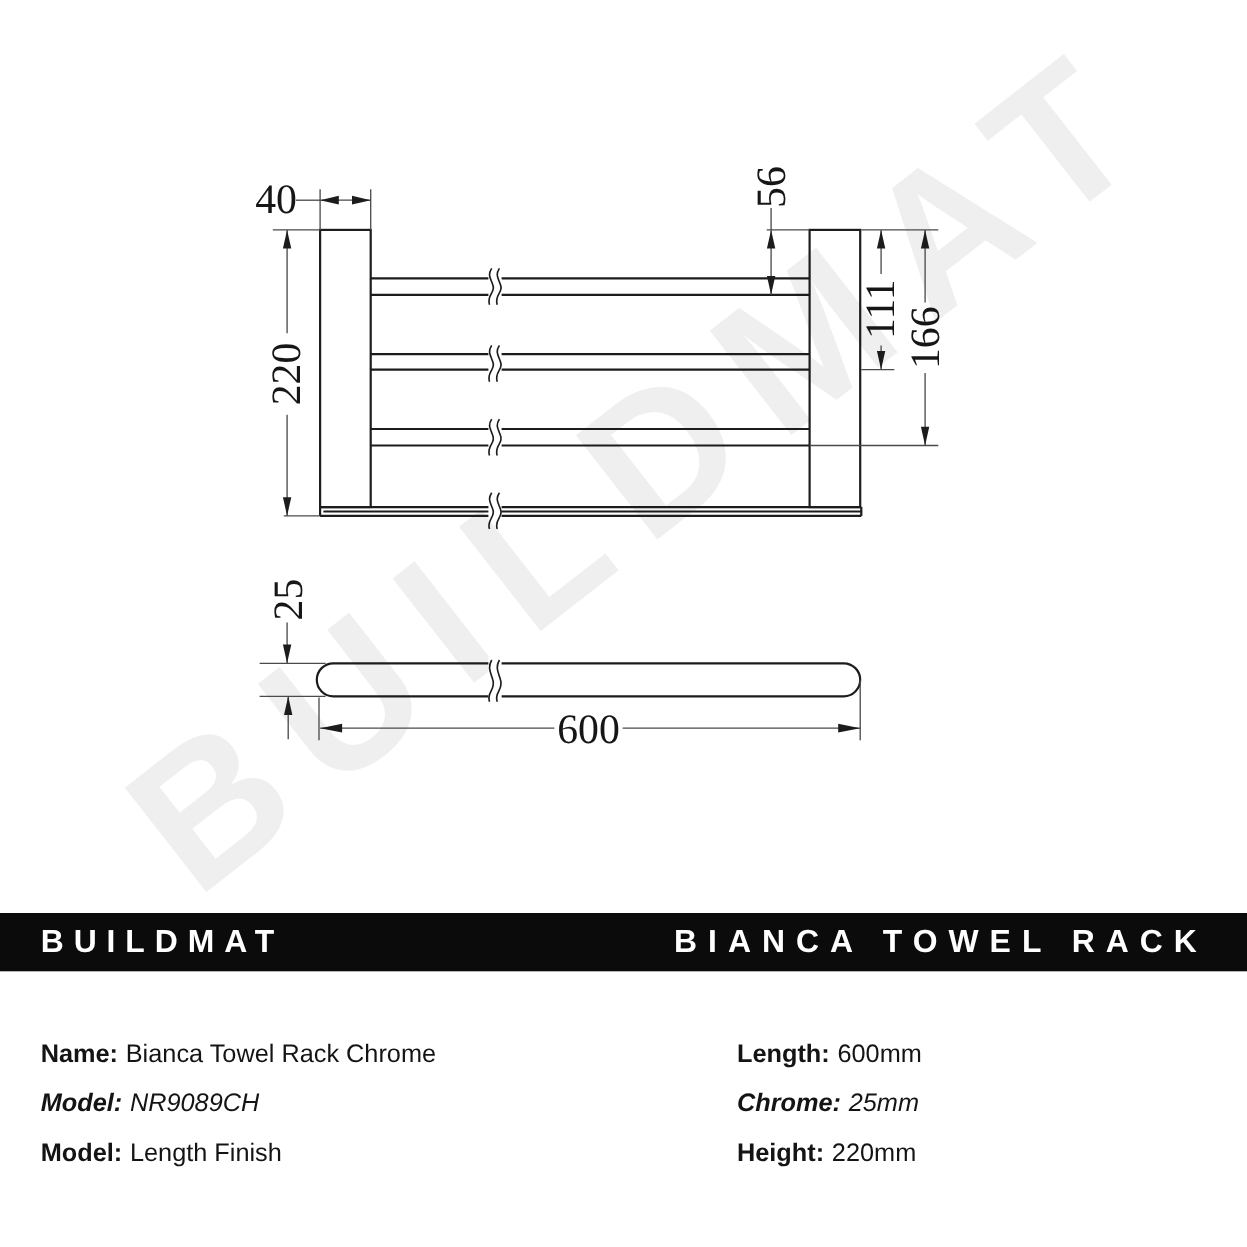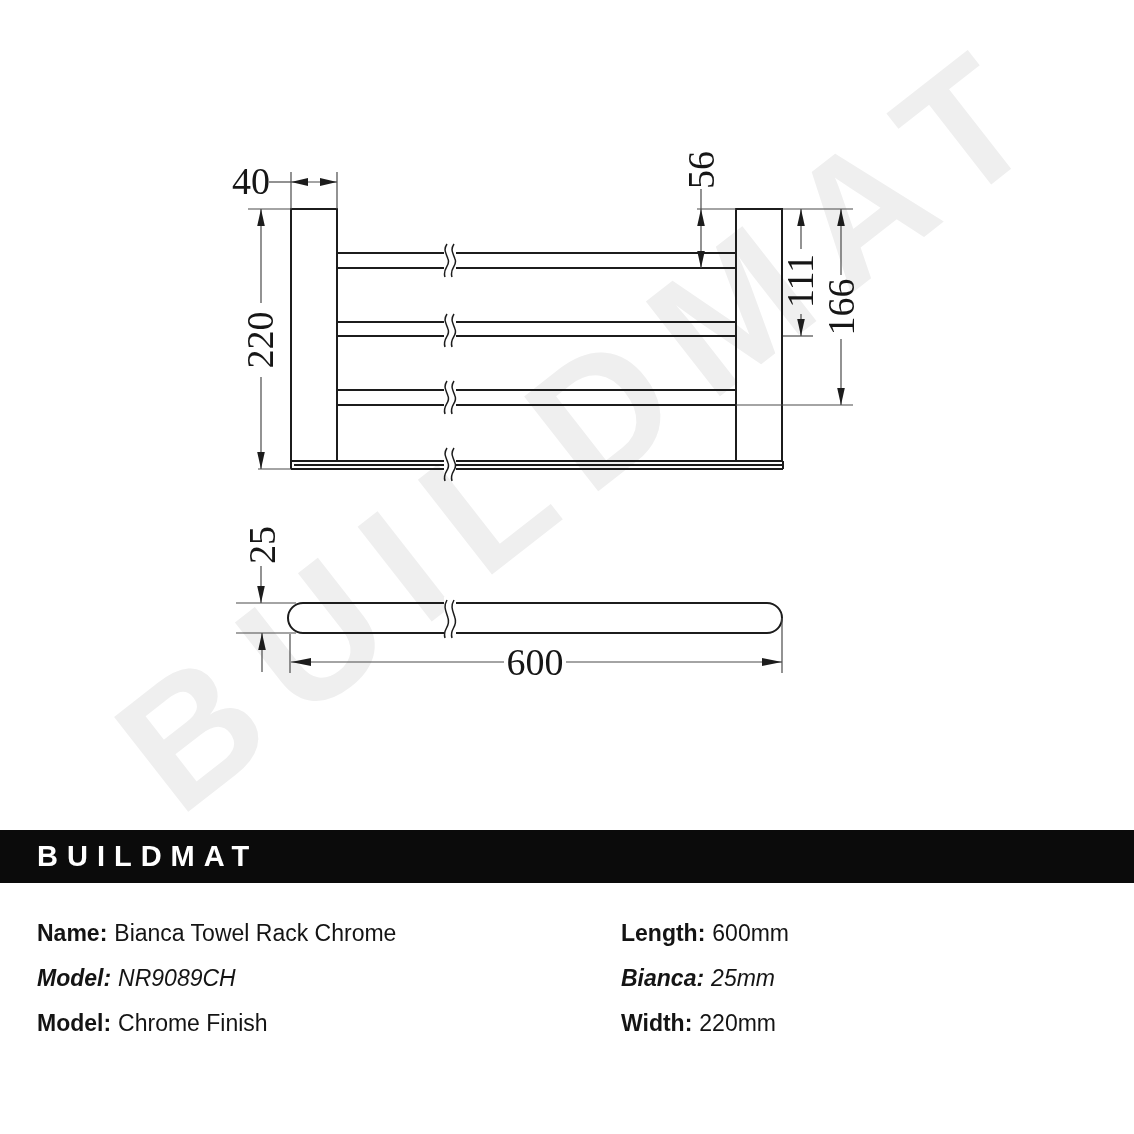--- a/index.html
+++ b/index.html
@@ -26,25 +26,25 @@
     position:absolute;left:37px;top:0;line-height:53px;
     font-weight:bold;font-size:29px;letter-spacing:9px;white-space:nowrap;
   }
   .banner .product{
     position:absolute;right:36px;top:0;line-height:53px;
     font-weight:bold;font-size:29px;letter-spacing:10px;white-space:nowrap;
   }
   
   .spec-row{
     position:absolute;z-index:2;font-size:23px;color:#141414;
-    line-height:24px;white-space:nowrap;
+    line-height:24px;white-space:nowrap;margin-top:24px;
   }
   .spec-row b{font-weight:bold;margin-right:7px;}
   .col-left{left:37px;}
-  .col-right{left:621px;text-align:center;}
+  .col-right{left:670px;text-align:center;}
   .row-0{top:921px;} .row-1{top:966px;font-style:italic;} .row-2{top:1011px;}
 </style>
 </head>
 <body>
 
 <div class="watermark">BUILDMAT</div>
 
 <svg class="drawing" width="1134" height="800" viewBox="0 0 1134 800">
 
   <g stroke="#1c1c1c" stroke-width="2" fill="none">
@@ -155,33 +155,34 @@
     <text x="701" y="183" class="dimtext" transform="rotate(-90 701 170)">56</text>
     <text x="800" y="294" class="dimtext" transform="rotate(-90 800 281)">111</text>
     <text x="841" y="320" class="dimtext" transform="rotate(-90 841 307)">166</text>
     <text x="262" y="558" class="dimtext" transform="rotate(-90 262 545)">25</text>
     <text x="535" y="675" class="dimtext">600</text>
   </g>
 </svg>
 
 <div class="banner">
   <span class="brand">BUILDMAT</span>
+  <span class="product">BIANCA TOWEL RACK</span>
 </div>
 
 <div class="spec-row col-left row-0">
   <b>Name:</b><span>Bianca Towel Rack Chrome</span>
 </div>
 <div class="spec-row col-left row-1">
   <b>Model:</b><span>NR9089CH</span>
 </div>
 <div class="spec-row col-left row-2">
-  <b>Model:</b><span>Chrome Finish</span>
+  <b>Model:</b><span>Length Finish</span>
 </div>
 
 <div class="spec-row col-right row-0">
   <b>Length:</b><span>600mm</span>
 </div>
 <div class="spec-row col-right row-1">
-  <b>Bianca:</b><span>25mm</span>
+  <b>Chrome:</b><span>25mm</span>
 </div>
 <div class="spec-row col-right row-2">
-  <b>Width:</b><span>220mm</span>
+  <b>Height:</b><span>220mm</span>
 </div>
 
 </body></html>

